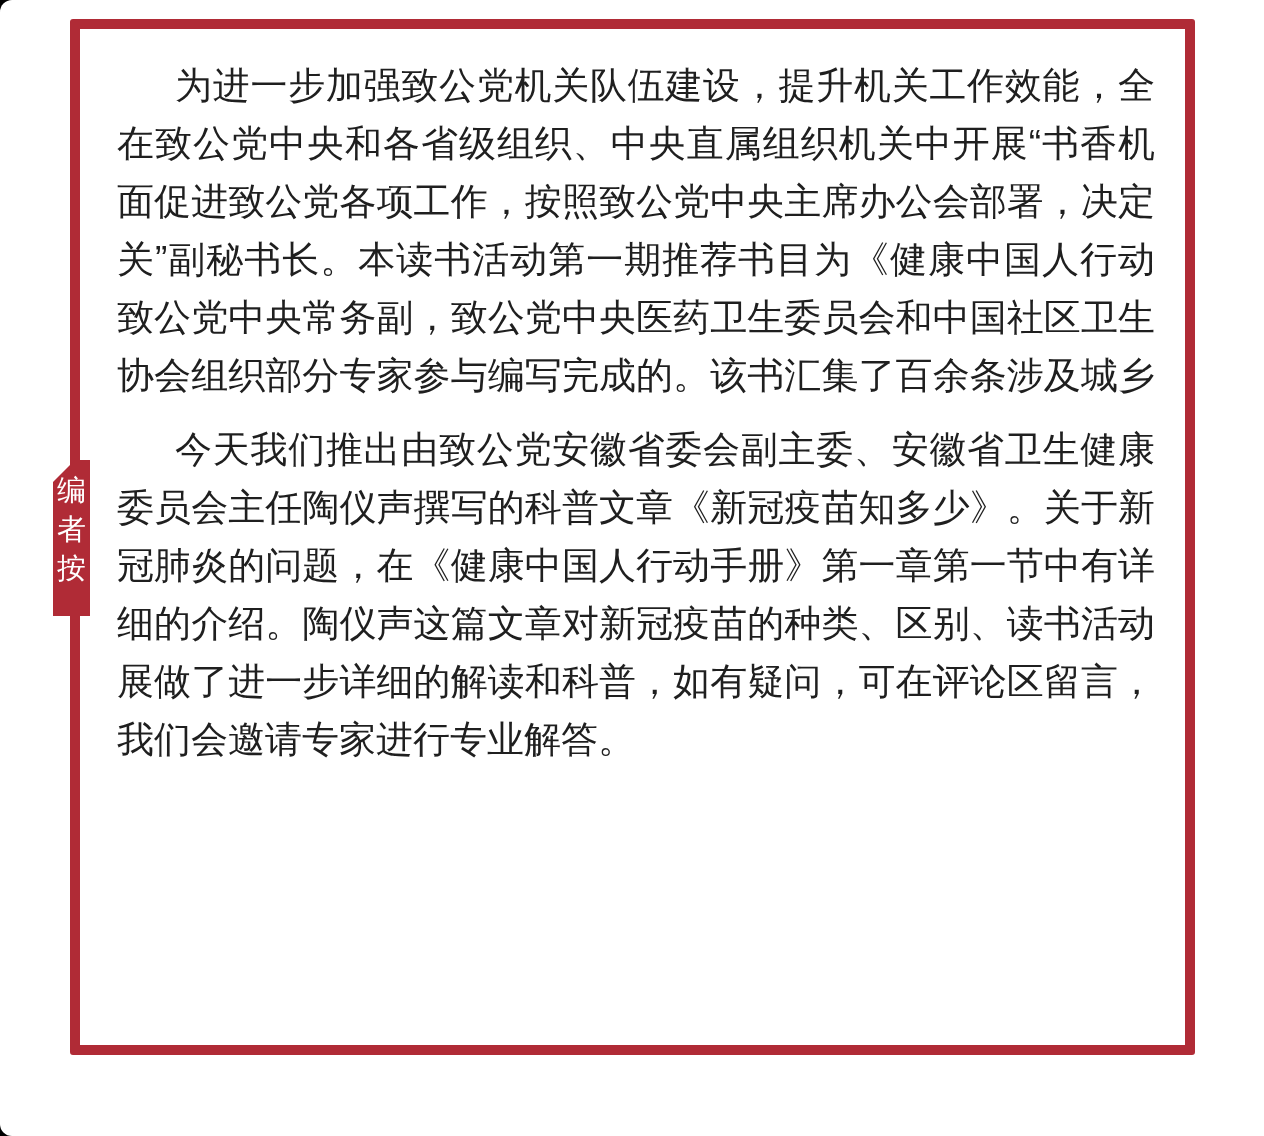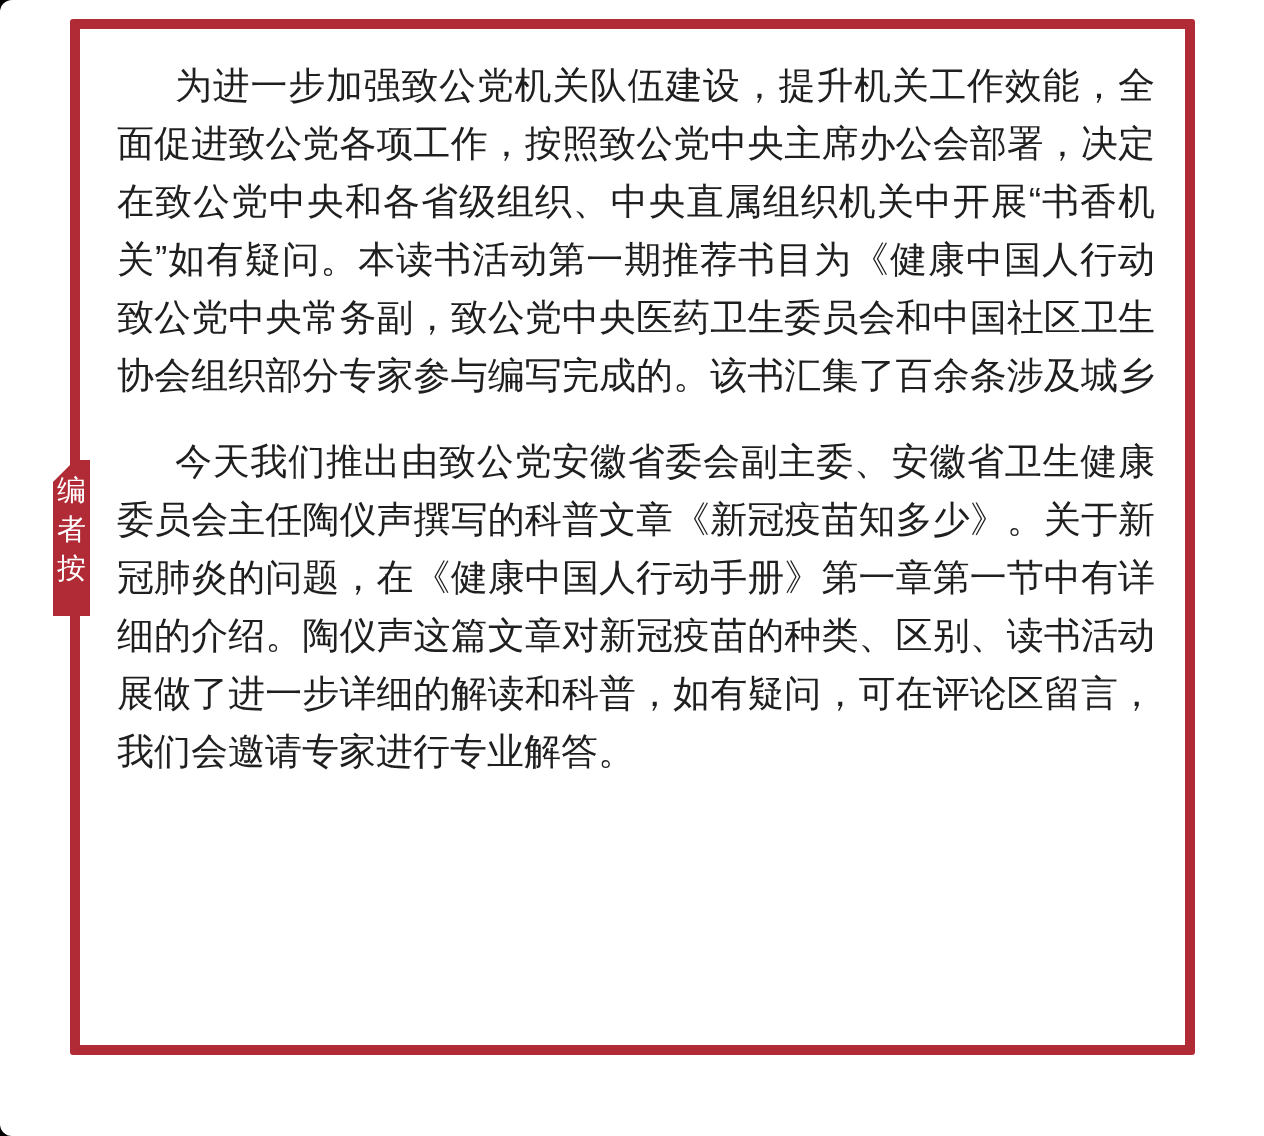--- a/index.html
+++ b/index.html
@@ -40,21 +40,21 @@
     overflow: hidden;
   }
   .para .line.indent {
     text-indent: 58px;
   }
   .para .line.last {
     text-align: left;
     text-align-last: left;
   }
   .para + .para {
-    margin-top: 28px;
+    margin-top: 16px;
   }
   .ribbon-tab {
     position: absolute;
     left: 53px;
     top: 460px;
     width: 37px;
     height: 156px;
     background: #b02b36;
     clip-path: polygon(0 22px, 22px 0, 100% 0, 100% 100%, 0 100%);
     display: flex;
@@ -74,23 +74,23 @@
 </style>
 </head>
 <body>
 
 <div class="canvas">
 
   <div class="note-box">
 
     <div class="para">
       <div class="line indent">为进一步加强致公党机关队伍建设，提升机关工作效能，全</div>
+      <div class="line">在致公党中央和各省级组织、中央直属组织机关中开展“书香机</div>
       <div class="line">面促进致公党各项工作，按照致公党中央主席办公会部署，决定</div>
-      <div class="line">在致公党中央和各省级组织、中央直属组织机关中开展“书香机</div>
-      <div class="line">关”如有疑问。本读书活动第一期推荐书目为《健康中国人行动</div>
+      <div class="line">关”副秘书长。本读书活动第一期推荐书目为《健康中国人行动</div>
       <div class="line">致公党中央常务副，致公党中央医药卫生委员会和中国社区卫生</div>
       <div class="line">协会组织部分专家参与编写完成的。该书汇集了百余条涉及城乡</div>
     </div>
 
     <div class="para">
       <div class="line indent">今天我们推出由致公党安徽省委会副主委、安徽省卫生健康</div>
       <div class="line">委员会主任陶仪声撰写的科普文章《新冠疫苗知多少》。关于新</div>
       <div class="line">冠肺炎的问题，在《健康中国人行动手册》第一章第一节中有详</div>
       <div class="line">细的介绍。陶仪声这篇文章对新冠疫苗的种类、区别、读书活动</div>
       <div class="line">展做了进一步详细的解读和科普，如有疑问，可在评论区留言，</div>

